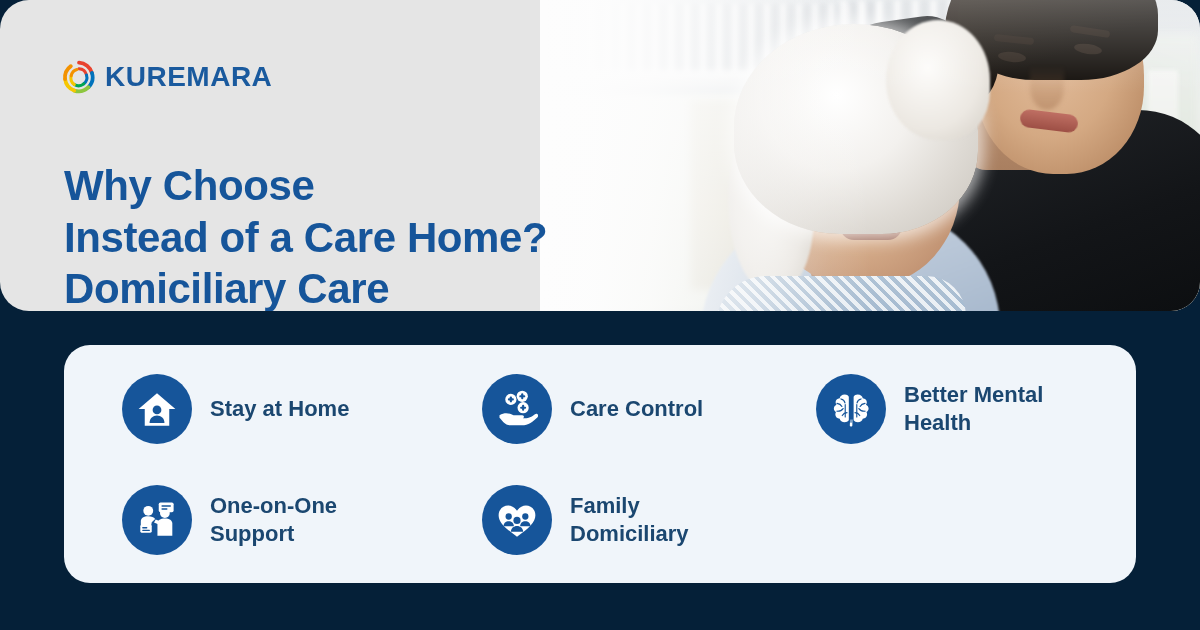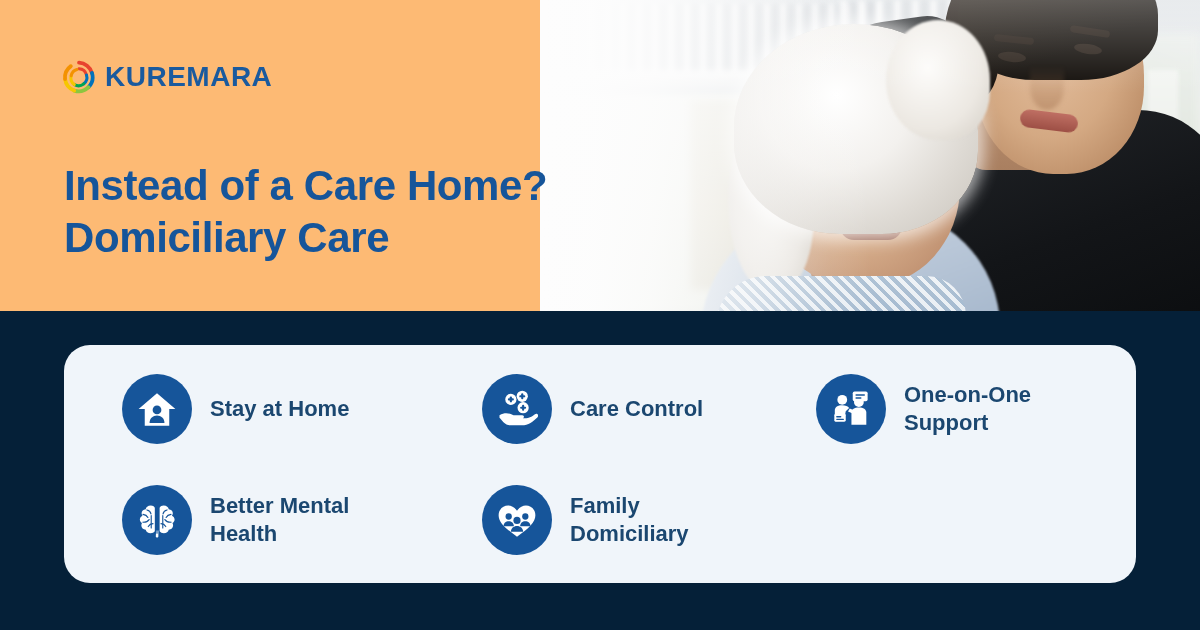--- a/index.html
+++ b/index.html
@@ -19,22 +19,23 @@
     overflow: hidden;
   }
 
   
   .hero {
     position: absolute;
     left: 0;
     top: 0;
     width: 1200px;
     height: 311px;
-    background: #fdba74;
+    background: #e5e5e5;
     overflow: hidden;
+    border-radius: 29px;
   }
 
   
   .hero-photo {
     position: absolute;
     right: 0;
     top: 0;
     width: 660px;
     height: 311px;
     overflow: hidden;
@@ -476,20 +477,21 @@
             <path d="M64 70 A24 24 0 0 1 36 72" stroke="#00a651"></path>
             <path d="M36 72 A24 24 0 0 1 27 46" stroke="#f6c700"></path>
             <path d="M27 46 A24 24 0 0 1 44 28" stroke="#f39200"></path>
           </g>
         </svg>
       </span>
       <span class="logo-word">KUREMARA</span>
     </div>
 
     <h1 class="headline">
+      <span class="ln">Why Choose</span>
       <span class="ln">Instead of a Care Home?</span>
       <span class="ln">Domiciliary Care</span>
     </h1>
   </div>
 
   <div class="dark-panel"></div>
 
   <div class="features-card">
     <div class="features-grid">
 
@@ -517,20 +519,44 @@
               <rect x="13.6" y="11.8" width="6.8" height="2.4" rx="1.1"></rect>
               <rect x="28.8" y="6.1" width="2.4" height="6.8" rx="1.1"></rect>
               <rect x="26.6" y="8.3" width="6.8" height="2.4" rx="1.1"></rect>
               <rect x="29.8" y="19.1" width="2.4" height="6.8" rx="1.1"></rect>
               <rect x="27.6" y="21.3" width="6.8" height="2.4" rx="1.1"></rect>
             </g>
             <path d="M4 31 C10 27.5 15 28.5 20 31 L30 31 c2.6 0 2.6 3.6 0 3.6 l-8 0 l10.5 0 c6 0 9-2.2 12-4.6 c2.6-2 5 1.4 3 3.4 c-5 5-10.5 9.2-18 9.2 H16 C10 42.6 7 37 4 34 Z" fill="#ffffff"></path>
           </svg>
         </span>
         <span class="feature-label">Care Control</span>
+      </div>
+
+      <div class="feature">
+        <span class="feature-icon">
+          <svg width="42" height="42" viewBox="0 0 48 48" aria-hidden="true">
+            <path d="M17 7.5 c-3.6 0-5.6 2-5.9 4.3 c-2.9.2-4.7 2.2-4.7 4.5 c0 1.1.4 2 1 2.7 c-1.9.8-3 2.5-3 4.4 c0 1.8 1 3.3 2.5 4.1 c-.5.8-.8 1.7-.8 2.7 c0 2.6 2.1 4.7 5 4.9 c.5 2.3 2.7 3.9 5.6 3.9 c2.1 0 3.8-.9 4.8-2.2 V9.9 C20.6 8.4 19 7.5 17 7.5 Z" fill="#ffffff"></path>
+            <path d="M31.5 7.5 c3.6 0 5.6 2 5.9 4.3 c2.9.2 4.7 2.2 4.7 4.5 c0 1.1-.4 2-1 2.7 c1.9.8 3 2.5 3 4.4 c0 1.8-1 3.3-2.5 4.1 c.5.8.8 1.7.8 2.7 c0 2.6-2.1 4.7-5 4.9 c-.5 2.3-2.7 3.9-5.6 3.9 c-2.1 0-3.8-.9-4.8-2.2 V9.9 C27.9 8.4 29.5 7.5 31.5 7.5 Z" fill="#ffffff"></path>
+            <path d="M23 36 h2.6 v6.5 c0 .9-.7 1.5-1.5 1.5 s-1.5-.6-1.5-1.5 z" fill="#ffffff"></path>
+            <g stroke="#16559a" stroke-width="1.3" fill="none" stroke-linecap="round">
+              <path d="M12.5 12.5 c2.5.6 4.2 2.3 4.6 4.6"></path>
+              <path d="M8 17.5 c2.6.3 4.6 1.6 5.6 3.6"></path>
+              <path d="M8 26.5 c3 .2 5.6-1 7-3"></path>
+              <path d="M14 31.5 c1.2-2 3.2-3.2 5.4-3.3"></path>
+              <path d="M17.4 19 v14"></path>
+              <path d="M35.5 12.5 c-2.5.6-4.2 2.3-4.6 4.6"></path>
+              <path d="M40 17.5 c-2.6.3-4.6 1.6-5.6 3.6"></path>
+              <path d="M40 26.5 c-3 .2-5.6-1-7-3"></path>
+              <path d="M34 31.5 c-1.2-2-3.2-3.2-5.4-3.3"></path>
+              <path d="M30.6 19 v14"></path>
+              <path d="M24 9 v30"></path>
+            </g>
+          </svg>
+        </span>
+        <span class="feature-label">Better Mental Health</span>
       </div>
 
       <div class="feature">
         <span class="feature-icon">
           <svg width="42" height="42" viewBox="0 0 48 48" aria-hidden="true">
             <g fill="#ffffff">
               <circle cx="14" cy="13.5" r="5.6"></circle>
               <path d="M5.5 38 V25.5 c0-3.6 3.4-5.8 8.5-5.8 c3.6 0 6.6 1.1 7.9 3.1 L18 26.5 l-2 11 z"></path>
               <rect x="5" y="29.5" width="13" height="9" rx="1.6"></rect>
               <circle cx="33" cy="16" r="5.6"></circle>
@@ -546,44 +572,20 @@
               <rect x="29" y="10.6" width="7" height="1.8" rx=".9"></rect>
             </g>
           </svg>
         </span>
         <span class="feature-label wide">One-on-One Support</span>
       </div>
 
       <div class="feature">
         <span class="feature-icon">
           <svg width="42" height="42" viewBox="0 0 48 48" aria-hidden="true">
-            <path d="M17 7.5 c-3.6 0-5.6 2-5.9 4.3 c-2.9.2-4.7 2.2-4.7 4.5 c0 1.1.4 2 1 2.7 c-1.9.8-3 2.5-3 4.4 c0 1.8 1 3.3 2.5 4.1 c-.5.8-.8 1.7-.8 2.7 c0 2.6 2.1 4.7 5 4.9 c.5 2.3 2.7 3.9 5.6 3.9 c2.1 0 3.8-.9 4.8-2.2 V9.9 C20.6 8.4 19 7.5 17 7.5 Z" fill="#ffffff"></path>
-            <path d="M31.5 7.5 c3.6 0 5.6 2 5.9 4.3 c2.9.2 4.7 2.2 4.7 4.5 c0 1.1-.4 2-1 2.7 c1.9.8 3 2.5 3 4.4 c0 1.8-1 3.3-2.5 4.1 c.5.8.8 1.7.8 2.7 c0 2.6-2.1 4.7-5 4.9 c-.5 2.3-2.7 3.9-5.6 3.9 c-2.1 0-3.8-.9-4.8-2.2 V9.9 C27.9 8.4 29.5 7.5 31.5 7.5 Z" fill="#ffffff"></path>
-            <path d="M23 36 h2.6 v6.5 c0 .9-.7 1.5-1.5 1.5 s-1.5-.6-1.5-1.5 z" fill="#ffffff"></path>
-            <g stroke="#16559a" stroke-width="1.3" fill="none" stroke-linecap="round">
-              <path d="M12.5 12.5 c2.5.6 4.2 2.3 4.6 4.6"></path>
-              <path d="M8 17.5 c2.6.3 4.6 1.6 5.6 3.6"></path>
-              <path d="M8 26.5 c3 .2 5.6-1 7-3"></path>
-              <path d="M14 31.5 c1.2-2 3.2-3.2 5.4-3.3"></path>
-              <path d="M17.4 19 v14"></path>
-              <path d="M35.5 12.5 c-2.5.6-4.2 2.3-4.6 4.6"></path>
-              <path d="M40 17.5 c-2.6.3-4.6 1.6-5.6 3.6"></path>
-              <path d="M40 26.5 c-3 .2-5.6-1-7-3"></path>
-              <path d="M34 31.5 c-1.2-2-3.2-3.2-5.4-3.3"></path>
-              <path d="M30.6 19 v14"></path>
-              <path d="M24 9 v30"></path>
-            </g>
-          </svg>
-        </span>
-        <span class="feature-label">Better Mental Health</span>
-      </div>
-
-      <div class="feature">
-        <span class="feature-icon">
-          <svg width="42" height="42" viewBox="0 0 48 48" aria-hidden="true">
             <path d="M24 43 C10 33 3 26.5 3 18.5 C3 12 8 7.5 13.8 7.5 c4 0 7.6 2.2 10.2 6 c2.6-3.8 6.2-6 10.2-6 C40 7.5 45 12 45 18.5 C45 26.5 38 33 24 43 Z" fill="#ffffff"></path>
             <g fill="#16559a">
               <circle cx="14.5" cy="20" r="3.6"></circle>
               <path d="M8.6 31 c0-3.4 2.6-5.6 5.9-5.6 c3.3 0 5.9 2.2 5.9 5.6 z"></path>
               <circle cx="33.5" cy="20" r="3.6"></circle>
               <path d="M27.6 31 c0-3.4 2.6-5.6 5.9-5.6 c3.3 0 5.9 2.2 5.9 5.6 z"></path>
               <circle cx="24" cy="24.5" r="4.1"></circle>
               <path d="M17 37.5 c0-4 3.1-6.6 7-6.6 c3.9 0 7 2.6 7 6.6 z"></path>
             </g>
           </svg>

